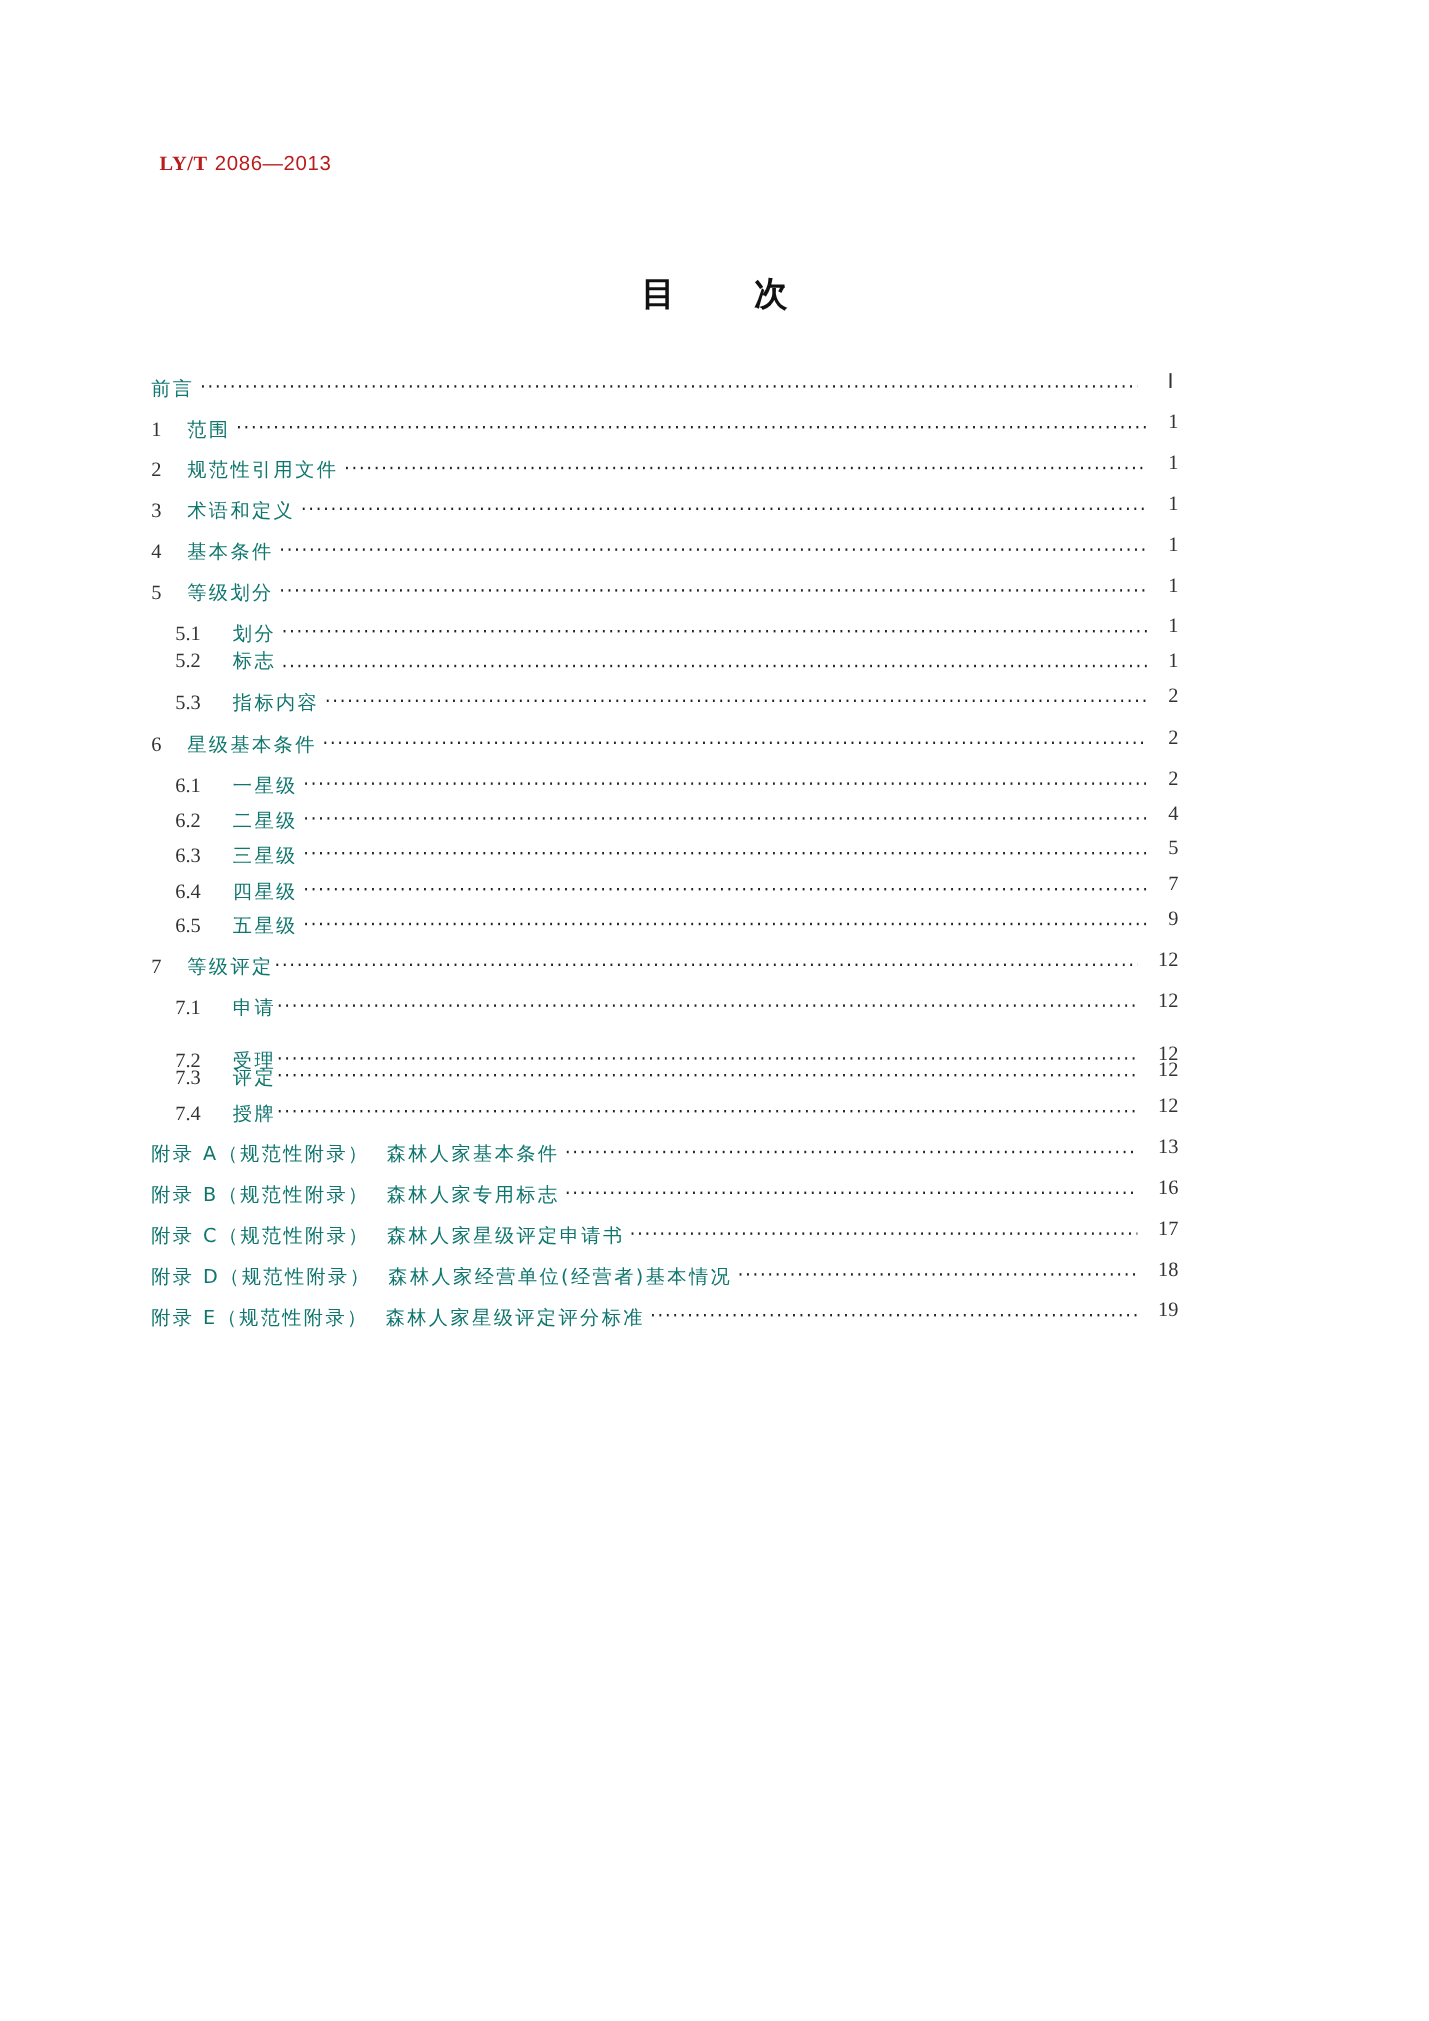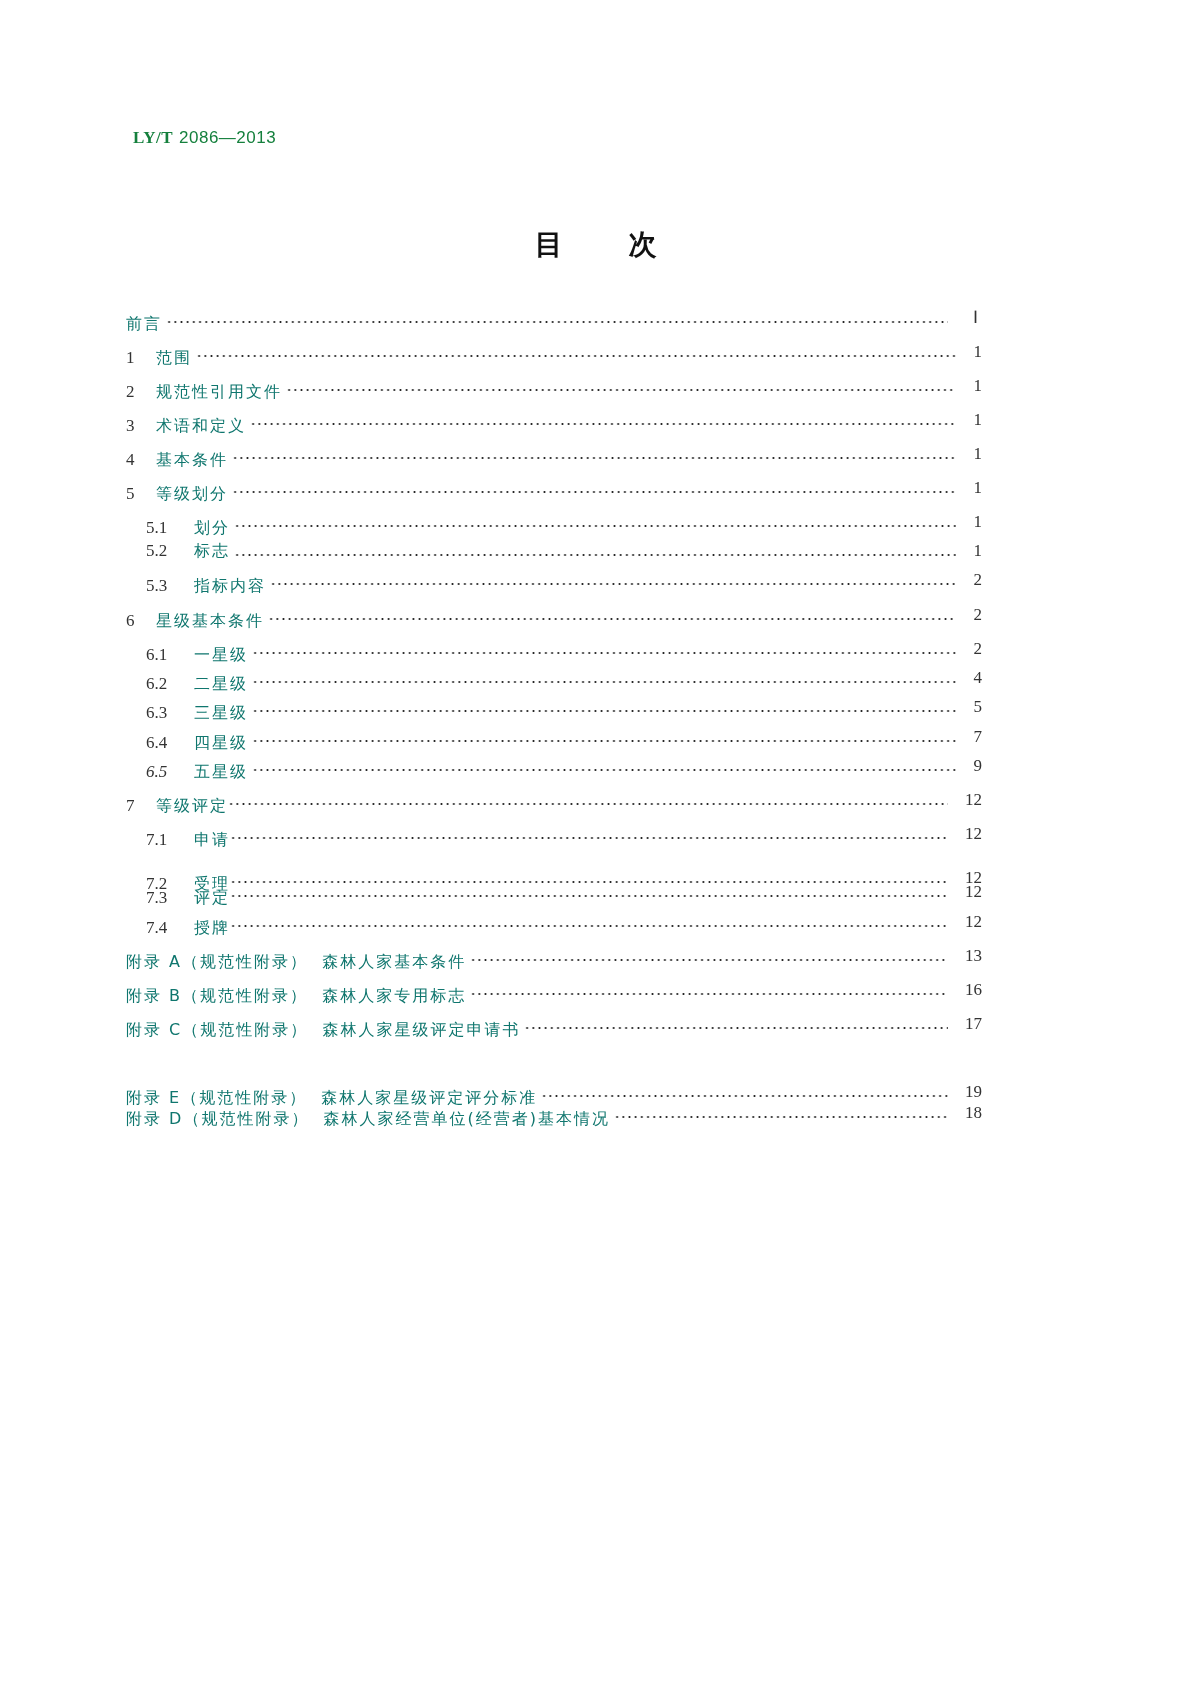--- a/index.html
+++ b/index.html
@@ -13,21 +13,21 @@
       position: relative;
       overflow: hidden;
       color: #222;
       font-family: "DejaVu Serif", "Liberation Serif", serif;
     }
     .std-code {
       position: absolute;
       left: 133px;
       top: 127px;
       font-size: 17px;
-      color: #15803d;
+      color: #b91c1c;
       letter-spacing: 0.5px;
     }
     .std-code .prefix {
       font-family: "Liberation Serif", serif;
       font-weight: bold;
     }
     .std-code .num {
       font-family: "Liberation Sans", sans-serif;
     }
     .title {
@@ -211,21 +211,21 @@
   </div>
 
   <div class="toc-row" style="left:146px; top:726px; width:836px;">
     <span class="num" style="width:48px;">6.4</span>
     <span class="label">四星级</span>
     <span class="leader" style="margin-right:26px;"></span>
     <span class="page">7</span>
   </div>
 
   <div class="toc-row" style="left:146px; top:755px; width:836px;">
-    <span class="num" style="width:48px;font-style:italic;">6.5</span>
+    <span class="num" style="width:48px;">6.5</span>
     <span class="label">五星级</span>
     <span class="leader" style="margin-right:26px;"></span>
     <span class="page">9</span>
   </div>
 
   <div class="toc-row" style="left:126px; top:789px; width:856px;">
     <span class="num" style="width:30px;">7</span>
     <span class="label">等级评定</span>
     <span class="leader" style="margin:0 34px 0 0;"></span>
     <span class="page">12</span>
@@ -270,21 +270,21 @@
     <span class="leader" style="margin-right:34px;"></span>
     <span class="page">16</span>
   </div>
 
   <div class="toc-row" style="left:126px; top:1013px; width:856px;">
     <span class="label" style="white-space:pre;">附录 C（规范性附录）  森林人家星级评定申请书</span>
     <span class="leader" style="margin-right:34px;"></span>
     <span class="page">17</span>
   </div>
 
-  <div class="toc-row" style="left:126px; top:1102px; width:856px;">
+  <div class="toc-row" style="left:126px; top:1047px; width:856px;">
     <span class="label" style="white-space:pre;">附录 D（规范性附录）  森林人家经营单位(经营者)基本情况</span>
     <span class="leader" style="margin-right:34px;"></span>
     <span class="page">18</span>
   </div>
 
   <div class="toc-row" style="left:126px; top:1081px; width:856px;">
     <span class="label" style="white-space:pre;">附录 E（规范性附录）  森林人家星级评定评分标准</span>
     <span class="leader" style="margin-right:34px;"></span>
     <span class="page">19</span>
   </div>

